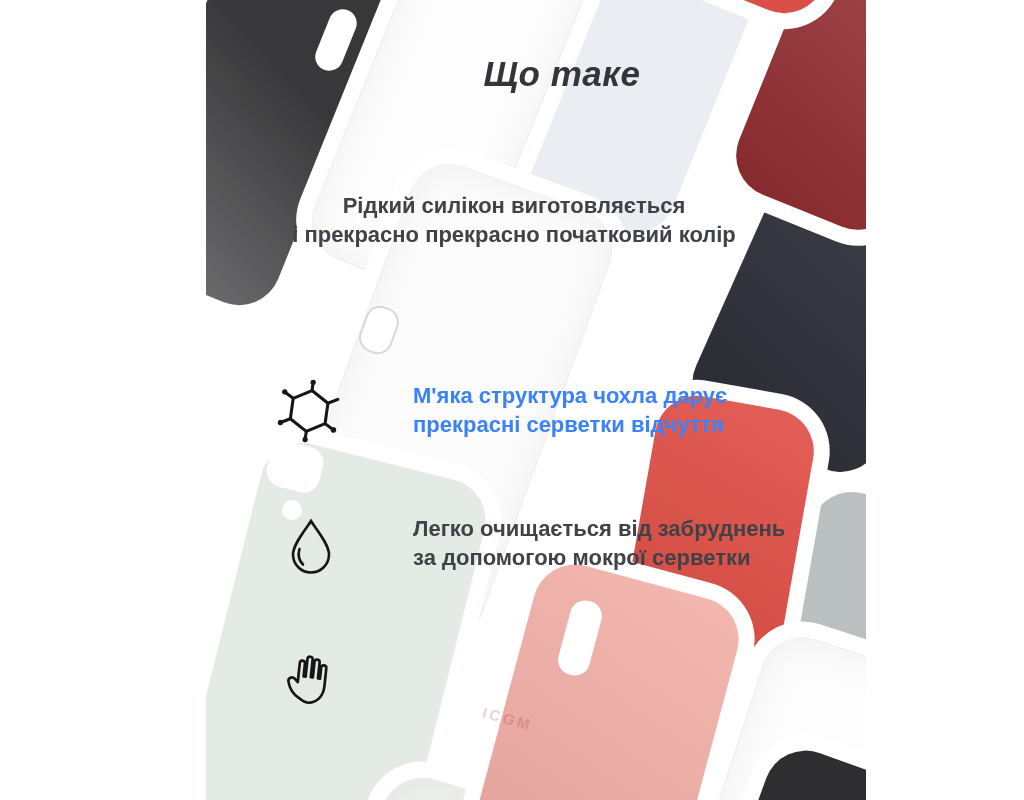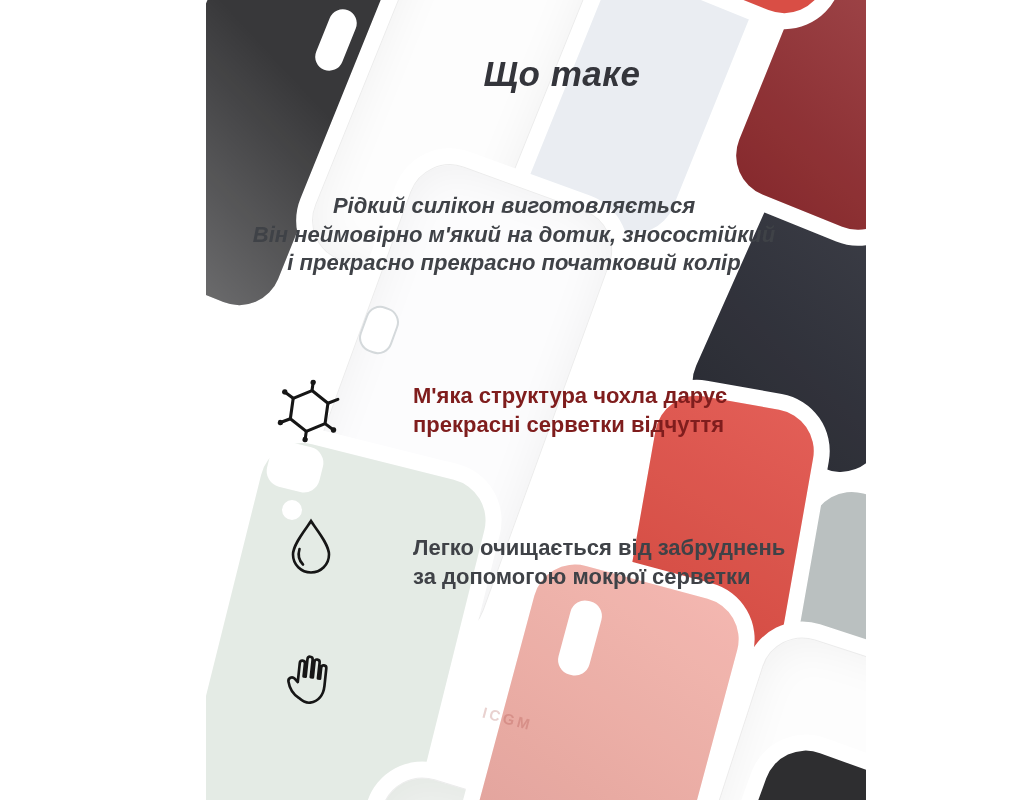--- a/index.html
+++ b/index.html
@@ -45,25 +45,25 @@
              font-size:15px;font-weight:bold;letter-spacing:3px;
              color:rgba(150,40,30,.22);}
 
   
   .content{position:absolute;left:0;top:0;width:1024px;height:800px;z-index:10;}
   .title{position:absolute;left:206px;top:55px;width:616px;text-align:center;
          font-size:35px;line-height:37px;font-weight:700;font-style:italic;
          letter-spacing:.5px;margin-left:48px;}
   .intro{position:absolute;left:206px;top:192px;width:616px;text-align:center;
          font-size:22px;line-height:28.5px;font-weight:600;}
-  .intro span{display:block;font-style:italic;}
+  .intro span{display:block;}
   .feature-text{position:absolute;left:413px;font-size:22px;line-height:28.5px;
                 font-weight:600;}
   .feature-text span{display:block;}
-  .ft1{top:382px;} .ft2{top:534px;} .ft3{top:649px;}
+  .ft1{top:382px;} .ft2{top:515px;} .ft3{top:649px;}
   .icon{position:absolute;}
   .icon svg{display:block;}
   .ic1{left:276px;top:379px;transform:rotate(8deg);}
   .ic2{left:283px;top:516px;}
   .ic3{left:279px;top:650px;transform:rotate(6deg);}
 </style>
 </head>
 <body>
 
 <div class="page">
@@ -94,41 +94,40 @@
   </div>
 
   <div class="content">
 
     <div class="title" style="color: rgb(52, 53, 59);">
       <span>Що таке</span><br>
     </div>
 
     <div class="intro" style="color: rgb(63, 66, 71);">
       <span>Рідкий силікон виготовляється</span>
-      <span>Він неймовірно м'який на дотик, зносостійкий</span>
       <span>і прекрасно прекрасно початковий колір</span>
     </div>
 
     <div class="icon ic1">
       <svg width="66" height="66" viewBox="0 0 64 64" fill="none" stroke="#161616" stroke-width="3" stroke-linecap="round" stroke-linejoin="round">
         <path d="M32 11 L49 21 V41 L32 51 L15 41 V21 Z"></path>
         <path d="M32 11 V3"></path>
           <path d="M49 21 L58 16"></path>
           <path d="M49 41 L58 46"></path>
         <path d="M32 51 V59"></path>
           <path d="M15 41 L6 46"></path>
           <path d="M15 21 L6 16"></path>
         <circle cx="32" cy="3" r="2.6" fill="#161616" stroke="none"></circle>
         <circle cx="58" cy="46" r="2.6" fill="#161616" stroke="none"></circle>
         <circle cx="32" cy="59" r="2.6" fill="#161616" stroke="none"></circle>
         <circle cx="6" cy="46" r="2.6" fill="#161616" stroke="none"></circle>
         <circle cx="6" cy="16" r="2.6" fill="#161616" stroke="none"></circle>
       </svg>
     </div>
-    <div class="feature-text ft1" style="color: #7f1d1d;">
+    <div class="feature-text ft1" style="color: #3b82f6;">
       <span>М'яка структура чохла дарує</span>
       <span>прекрасні серветки відчуття</span>
     </div>
 
     <div class="icon ic2">
       <svg width="56" height="58" viewBox="0 0 56 58" fill="none" stroke="#161616" stroke-width="2.6" stroke-linecap="round">
         <path d="M28 5 C 23 13 10 28 10 38.5 A 18 18 0 0 0 46 38.5 C 46 28 33 13 28 5 Z"></path>
         <path d="M16.5 33 C 15 38 15.5 44 20 48.5"></path>
       </svg>
     </div>

